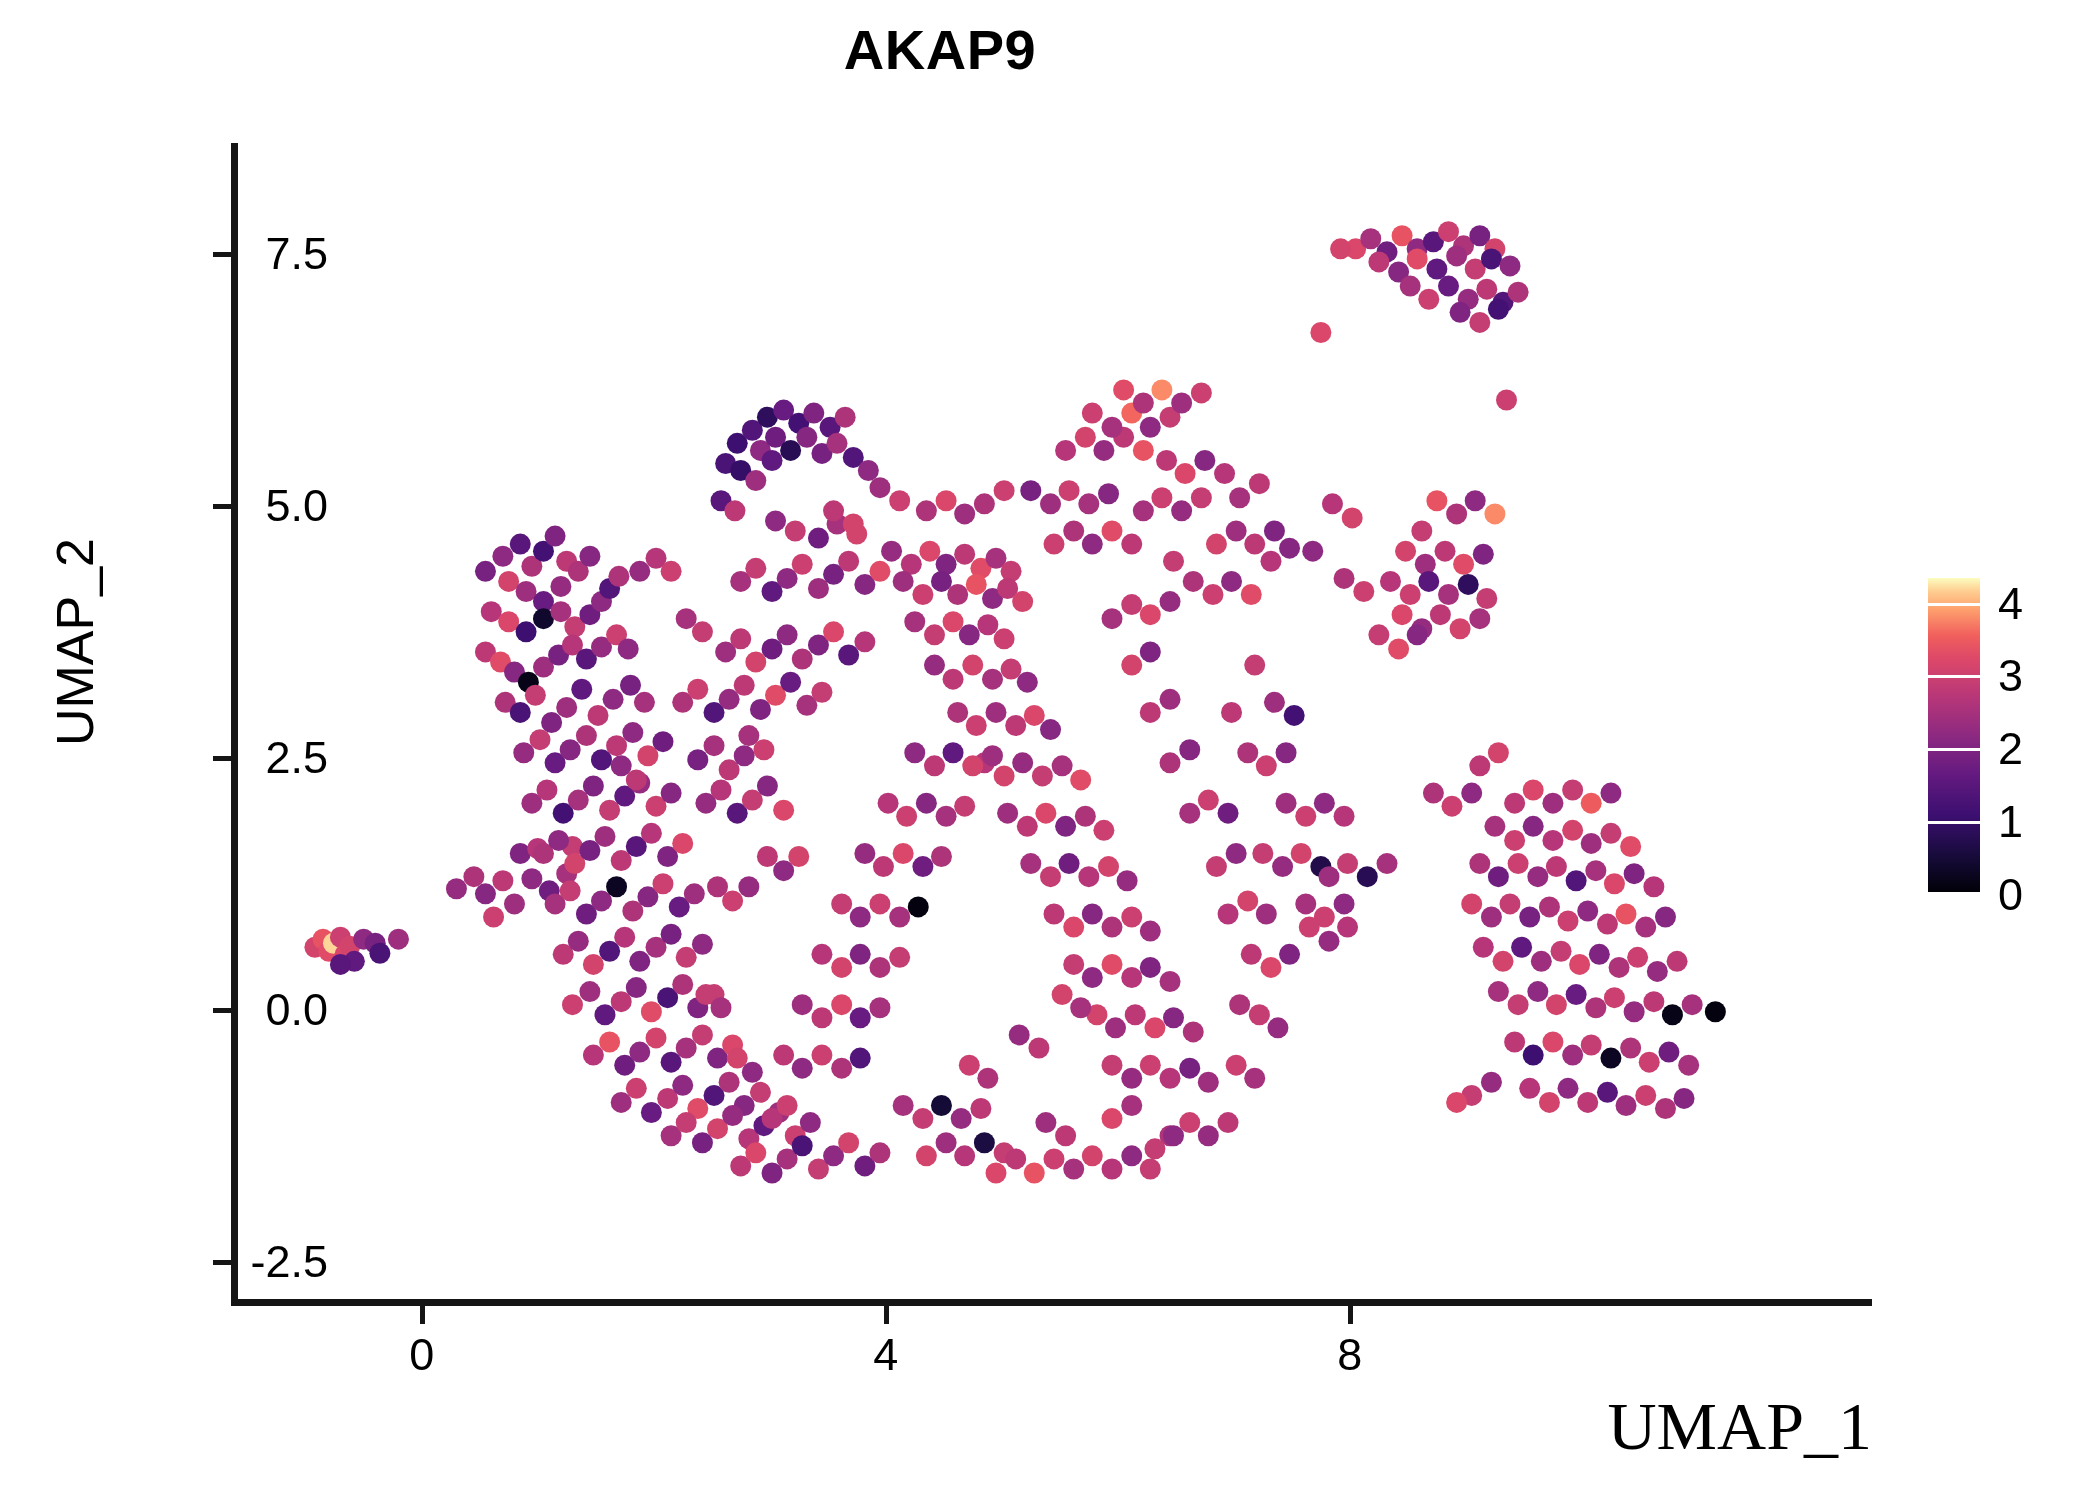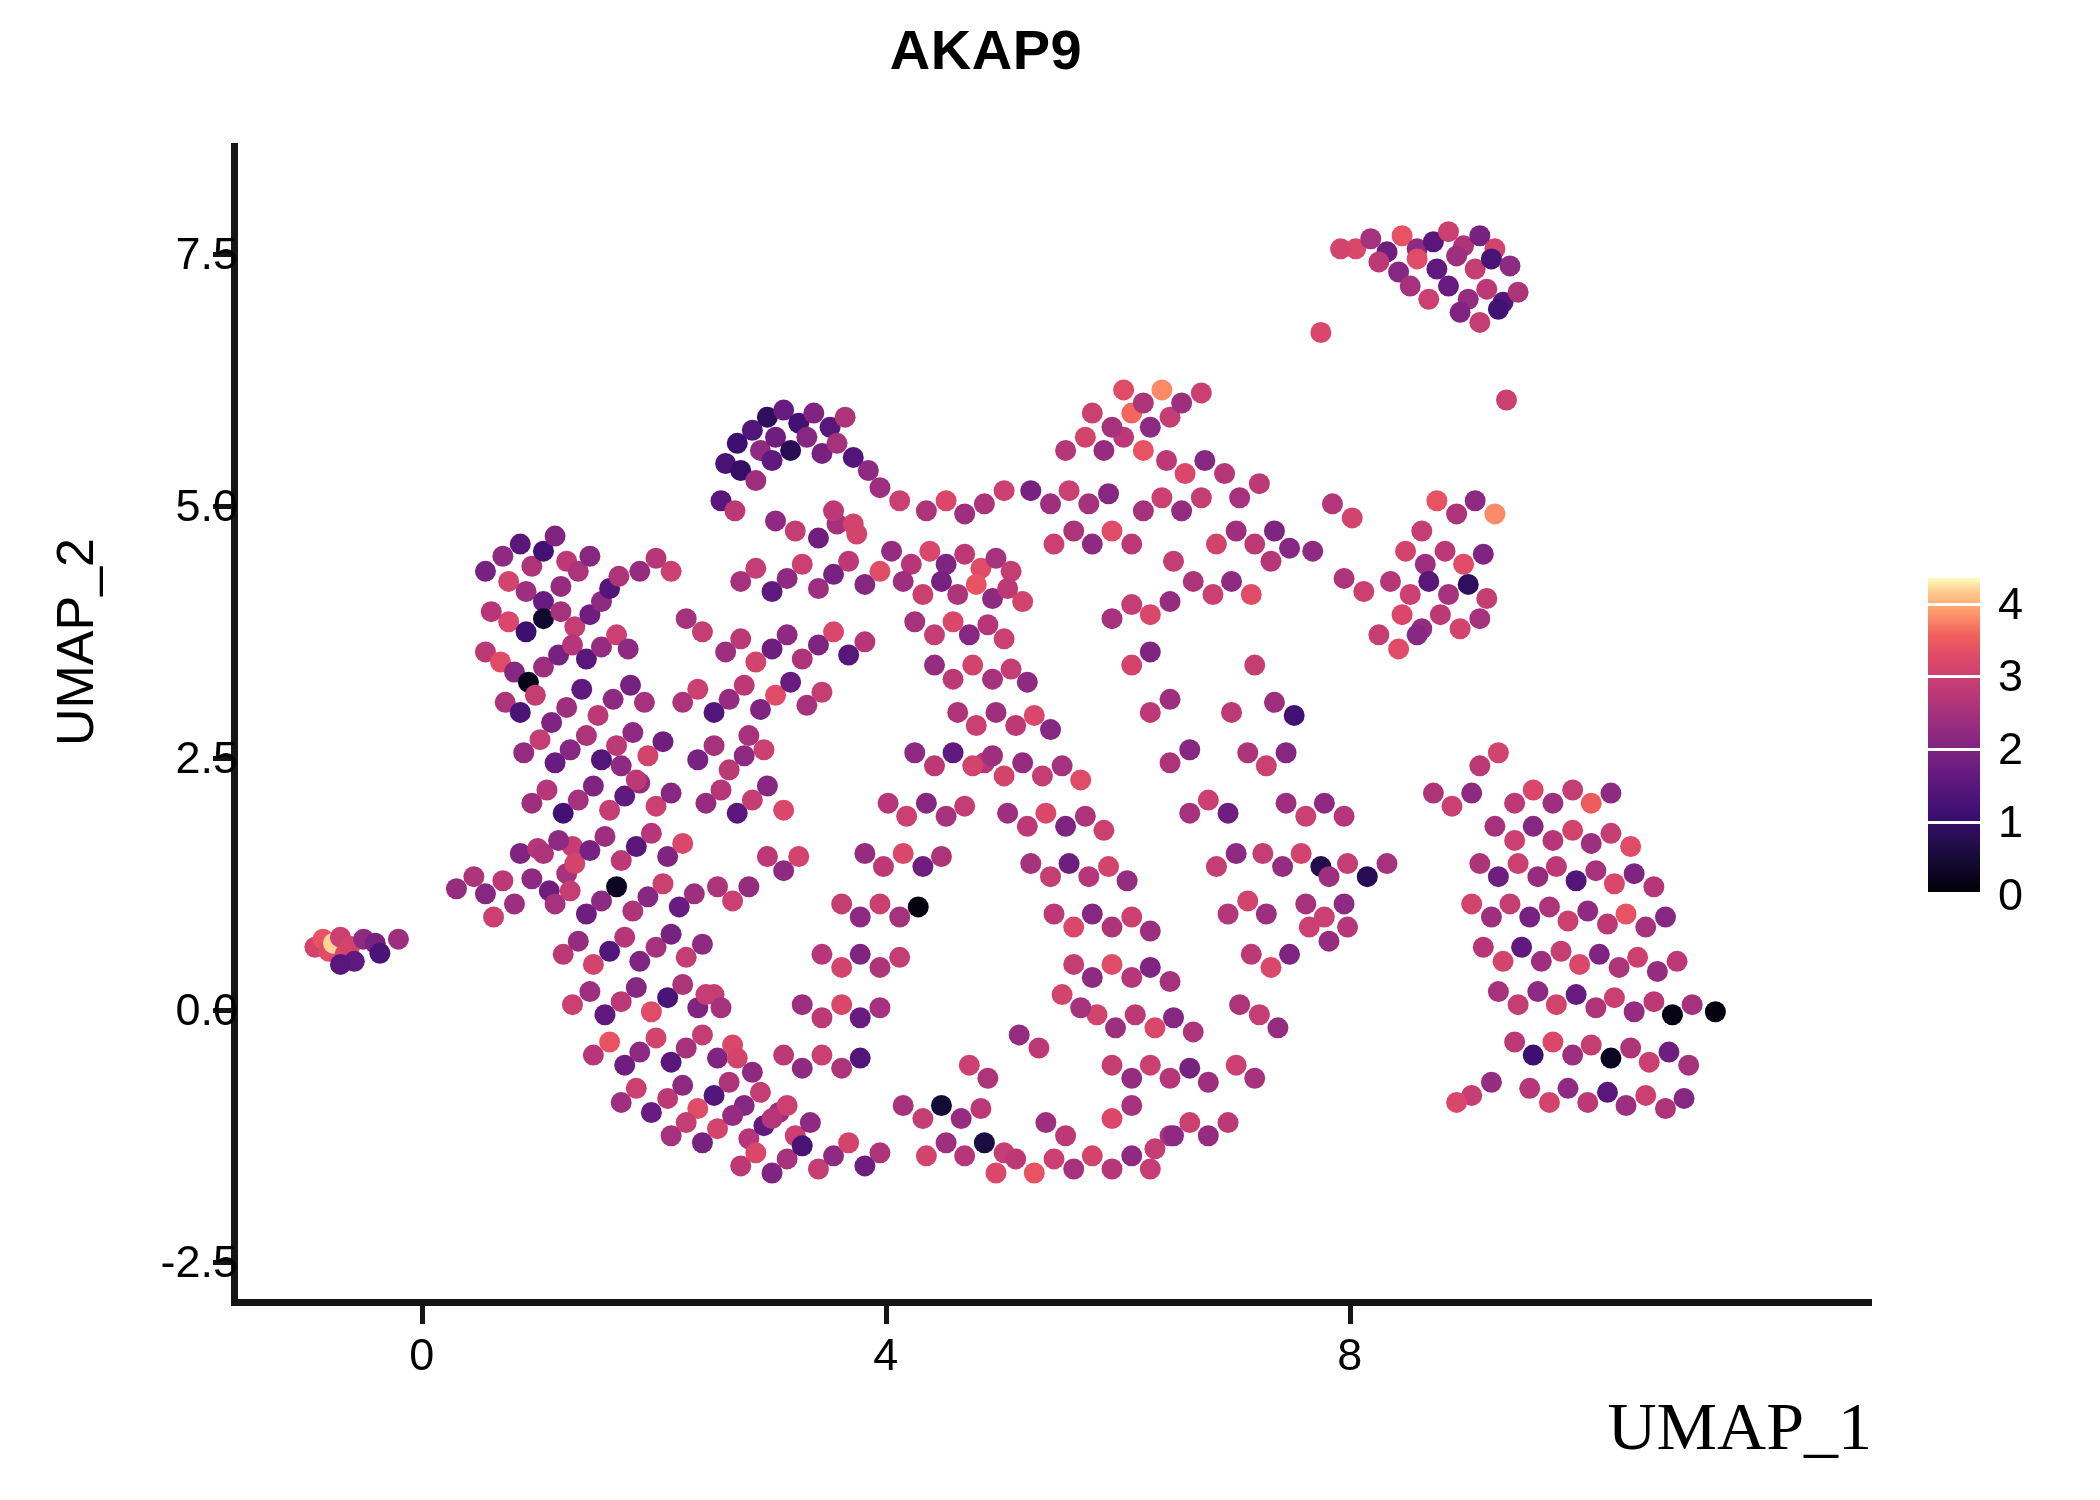--- a/index.html
+++ b/index.html
@@ -24,21 +24,20 @@
     position: absolute;
     left: 0;
     top: 22px;
     width: 1880px;
     text-align: center;
     font-size: 56px;
     font-weight: bold;
     color: #000000;
     letter-spacing: 0.5px;
     line-height: 1;
-    margin-left: 46px;
   }
   
   #panel {
     position: absolute;
     left: 236px;
     top: 143px;
     width: 1636px;
     height: 1159px;
     background: #ffffff;
     overflow: hidden;
@@ -71,21 +70,21 @@
   
   .y-tick-mark {
     position: absolute;
     width: 18px;
     height: 5px;
     background: #151515;
     left: 213px;
   }
   .y-tick-label {
     position: absolute;
-    right: 1862px;
+    right: 1772px;
     text-align: right;
     font-size: 45px;
     color: #000000;
     line-height: 1;
     white-space: nowrap;
   }
   .x-tick-mark {
     position: absolute;
     width: 5px;
     height: 18px;

